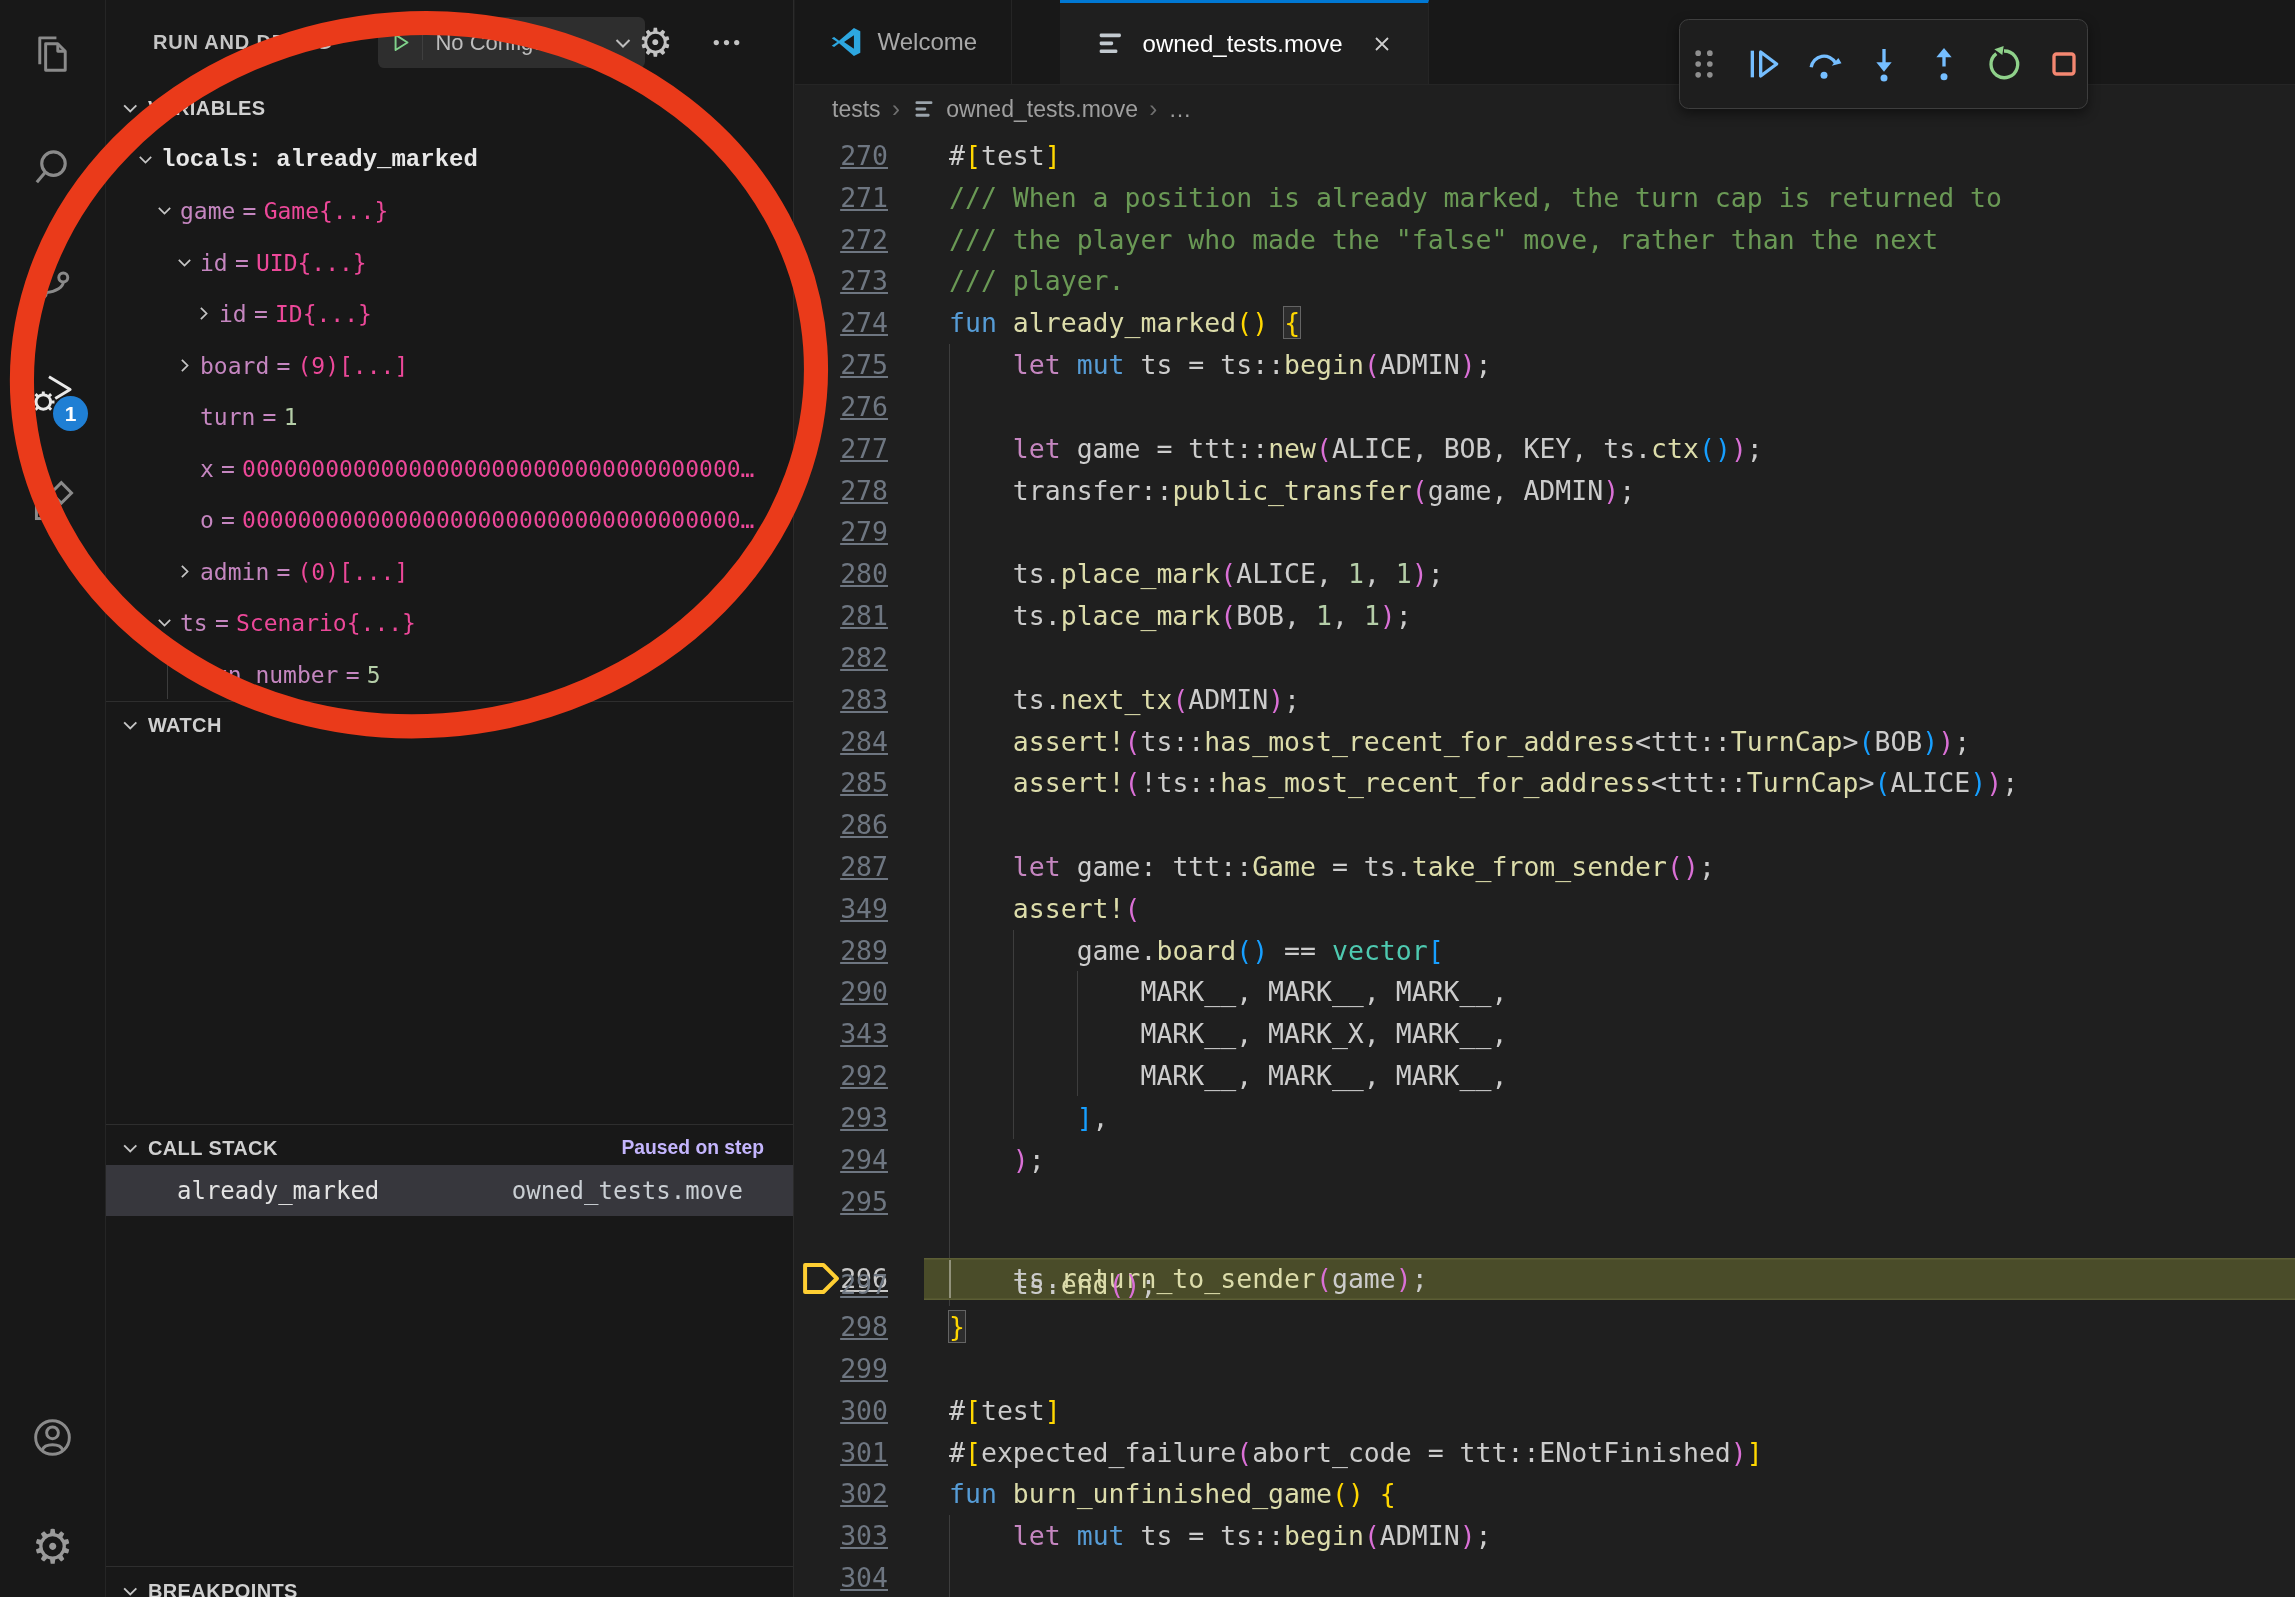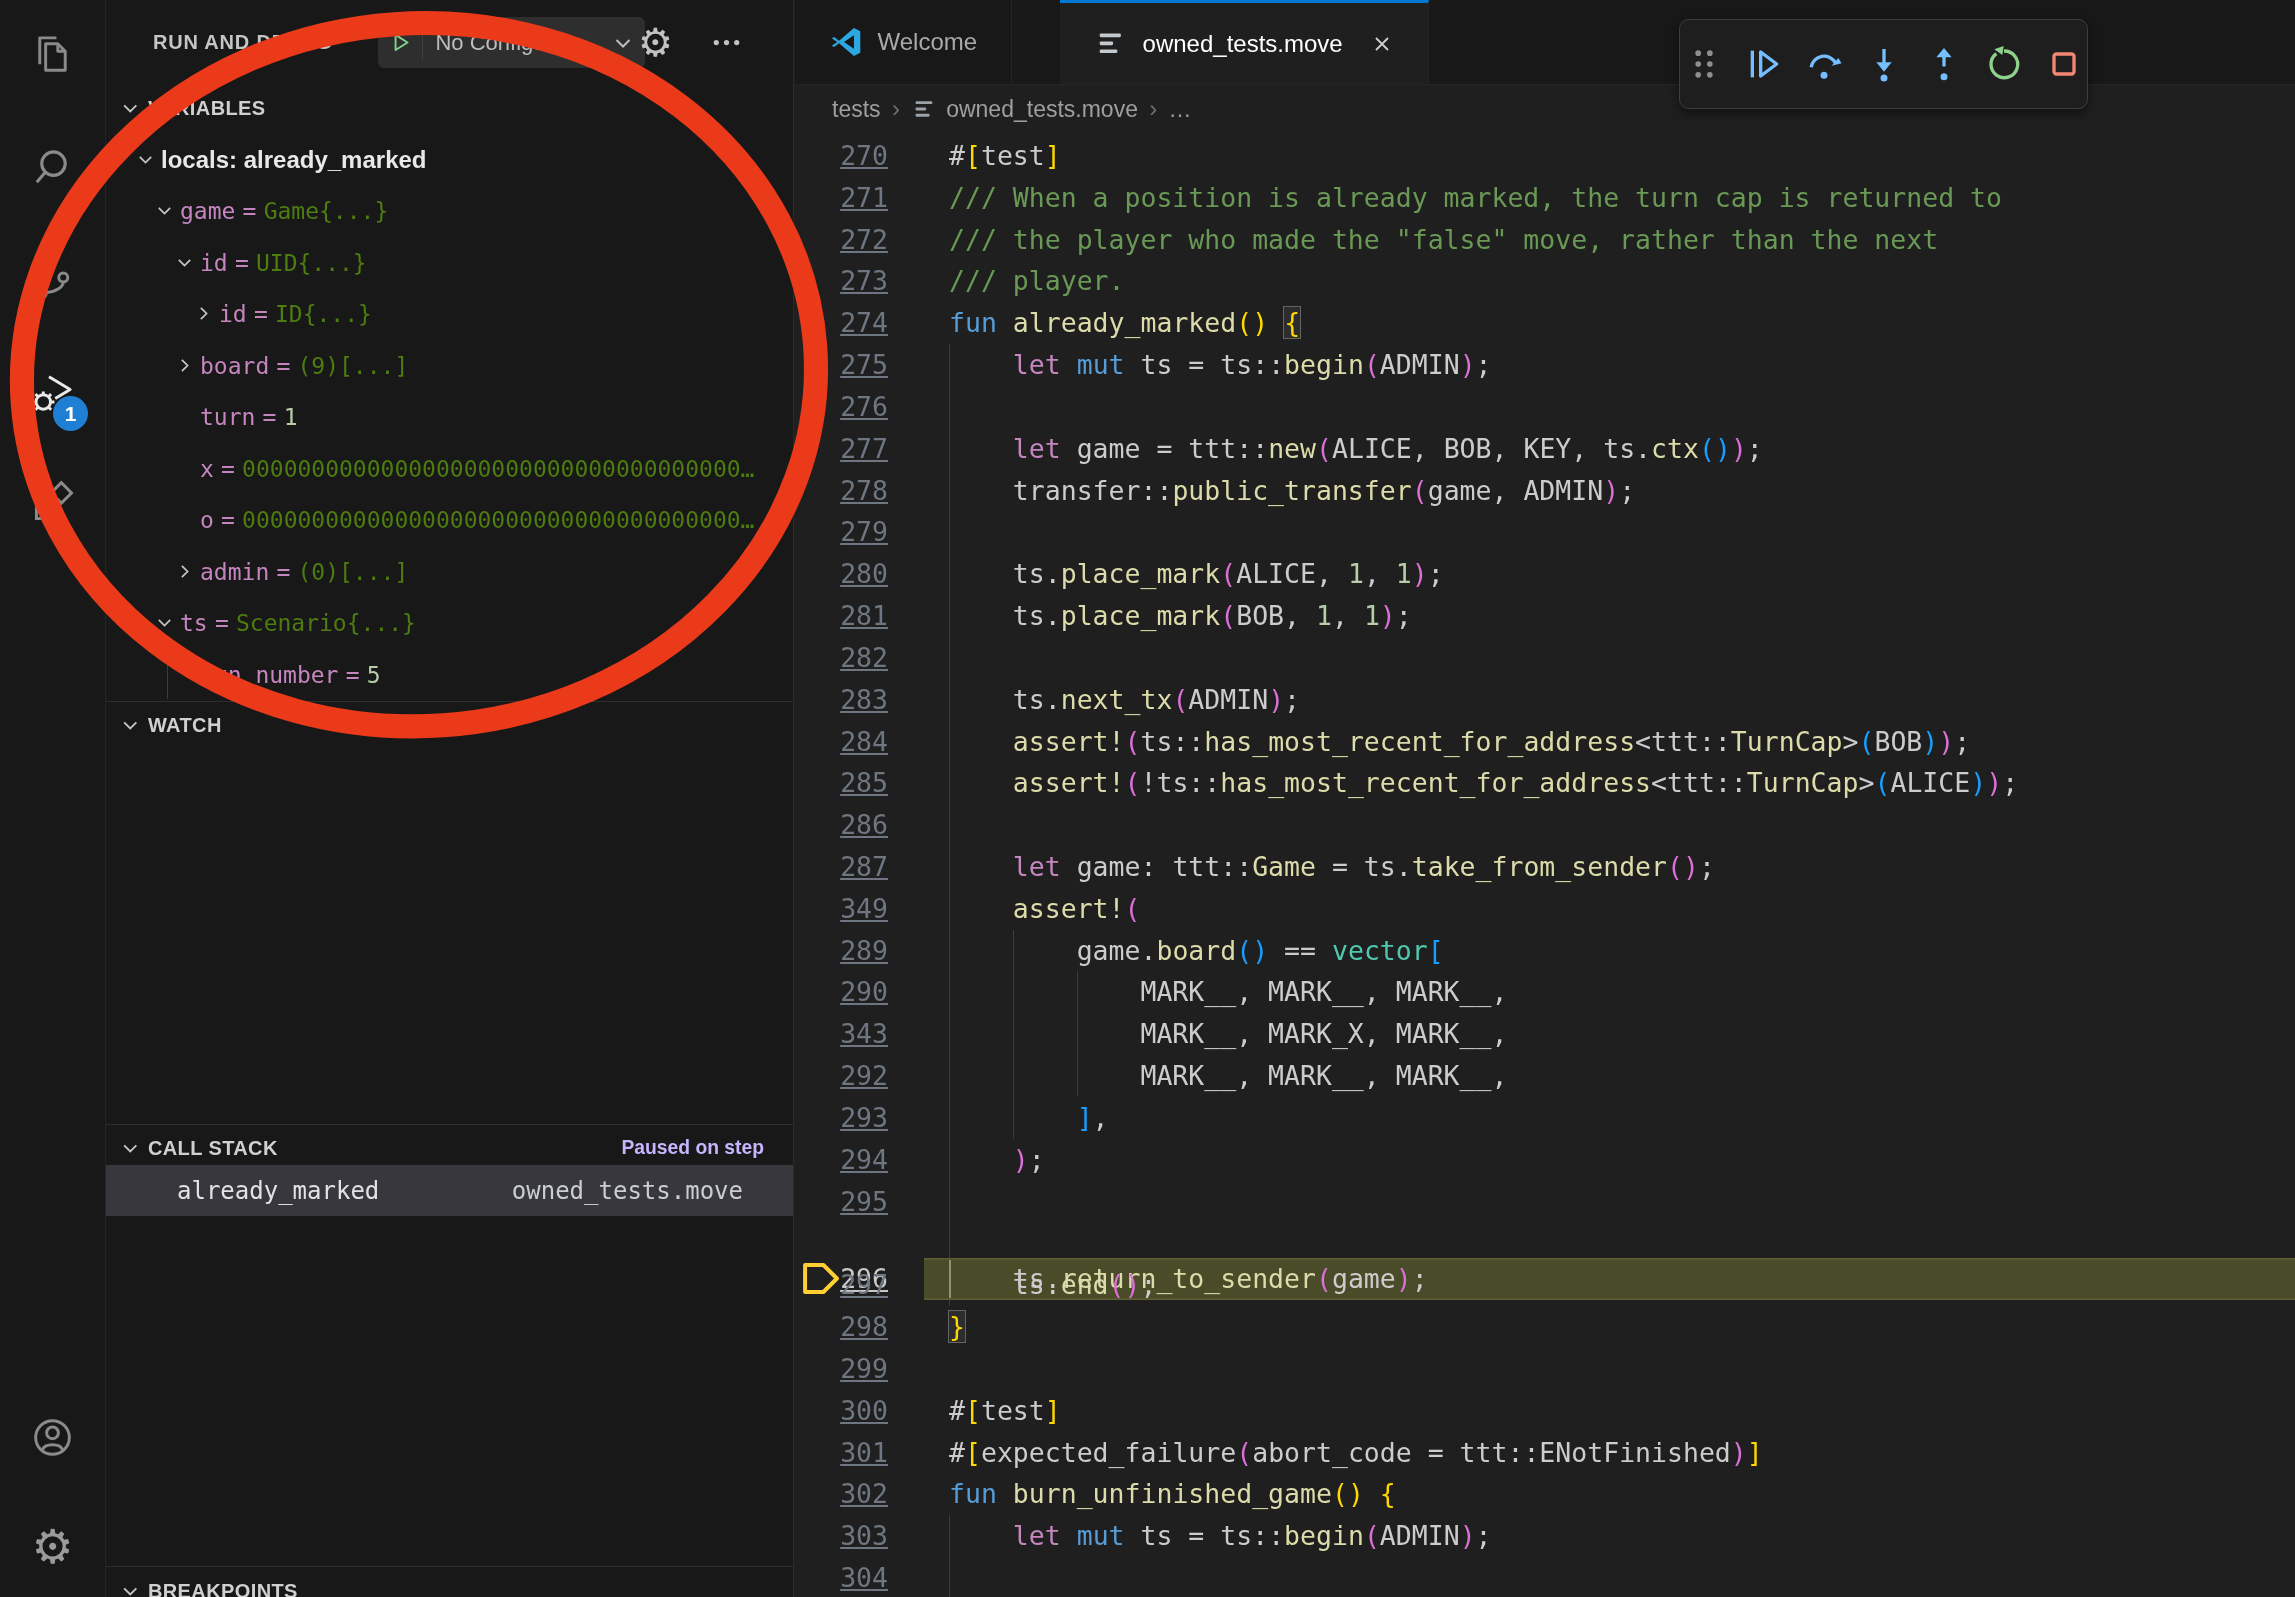--- a/index.html
+++ b/index.html
@@ -35,23 +35,23 @@
   .sep{position:absolute;left:0;right:0;height:0.8px;background:#2e2e2e;}
 
   #var-rows{position:absolute;left:0;right:0;top:134px;}
   .trow{position:absolute;left:0;right:0;height:51px;display:flex;align-items:center;
         font-family:"DejaVu Sans Mono",monospace;font-size:23px;}
   .trow .chev{color:#c5c5c5;width:31px;flex:none;display:flex;justify-content:center;}
   .trow .chev svg{width:21px;height:21px;}
   .trow .spacer{width:31px;flex:none;}
   .tname{color:#c586c0;white-space:nowrap;}
   .teq{color:#c586c0;margin:0 7.2px;}
-  .tval{color:#4d7c0f;white-space:nowrap;overflow:hidden;text-overflow:ellipsis;flex:1;padding-right:35px;}
+  .tval{color:#ec4899;white-space:nowrap;overflow:hidden;text-overflow:ellipsis;flex:1;padding-right:35px;}
   .tval.number{color:#b5cea8;flex:none;}
-  .trow.scope-row{font-family:Liberation Sans, sans-serif;font-size:24px;font-weight:bold;color:#e8e8e8;}
+  .trow.scope-row{font-family:Liberation Mono, monospace;font-size:24px;font-weight:bold;color:#e8e8e8;}
   .tree-guide{position:absolute;width:0.8px;background:#3c3c3c;}
 
   .cs-head{justify-content:space-between;padding-right:29px;}
   .cs-status{font-size:19.3px;font-weight:700;color:#c4b5fd;}
   .frame{position:absolute;left:0;right:0;top:1165px;height:51px;background:#37373d;display:flex;align-items:center;
          font-family:"DejaVu Sans Mono",monospace;font-size:24px;}
   .frame .fn{margin-left:71px;color:#e3e3e3;white-space:nowrap;}
   .frame .file{position:absolute;right:50px;color:#c9ced3;white-space:nowrap;}
 
   

